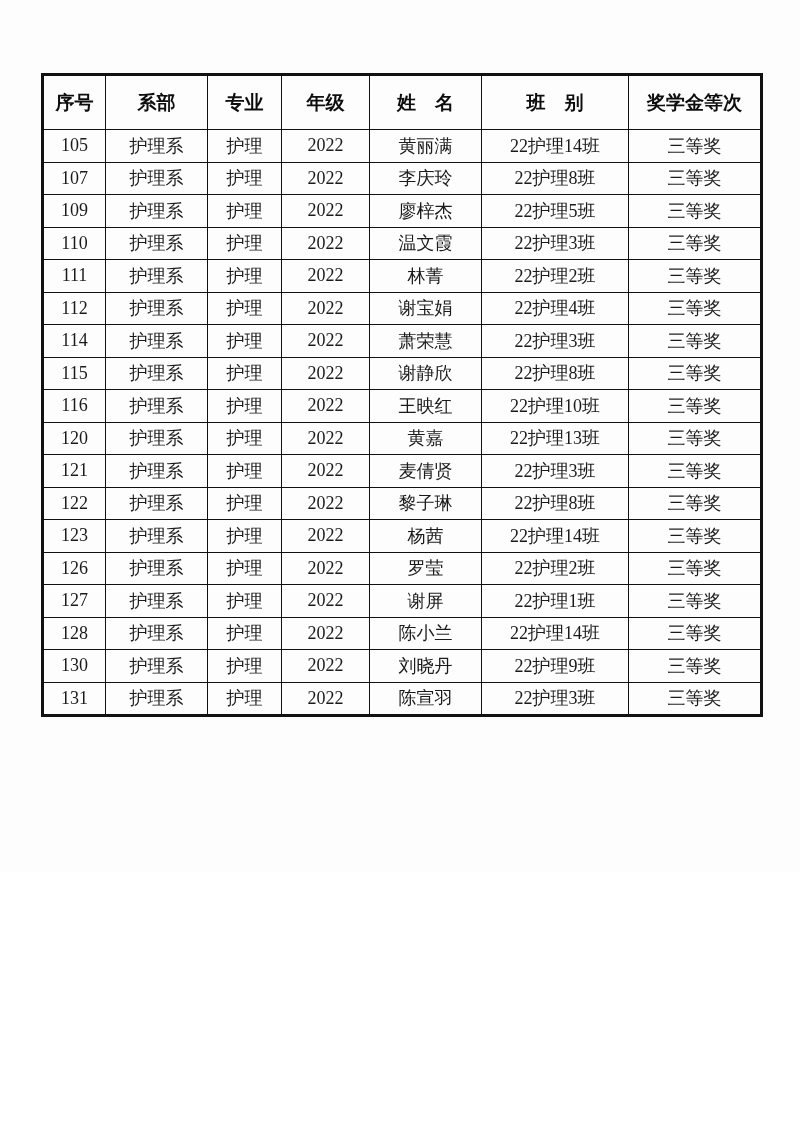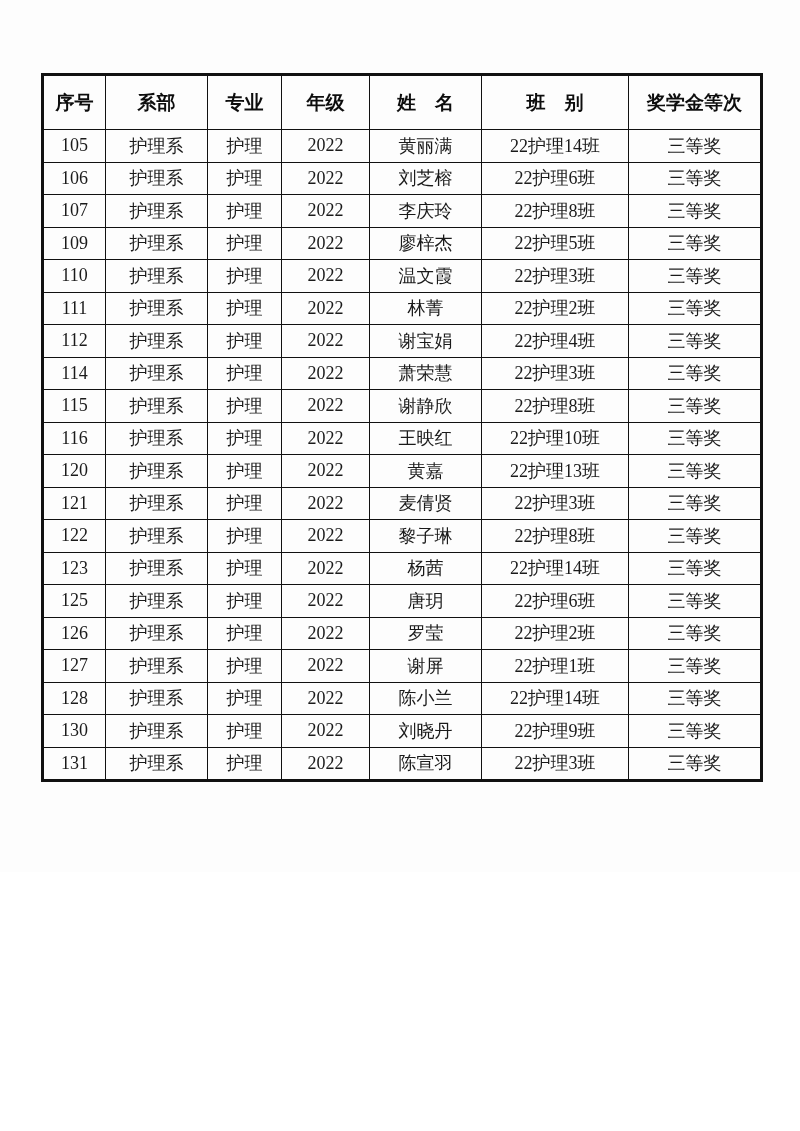--- a/index.html
+++ b/index.html
@@ -87,29 +87,20 @@
         <tr>
           <td>105</td>
           <td>护理系</td>
           <td>护理</td>
           <td>2022</td>
           <td>黄丽满</td>
           <td>22护理14班</td>
           <td>三等奖</td>
         </tr>
         <tr>
-          <td>106</td>
-          <td>护理系</td>
-          <td>护理</td>
-          <td>2022</td>
-          <td>刘芝榕</td>
-          <td>22护理6班</td>
-          <td>三等奖</td>
-        </tr>
-        <tr>
           <td>107</td>
           <td>护理系</td>
           <td>护理</td>
           <td>2022</td>
           <td>李庆玲</td>
           <td>22护理8班</td>
           <td>三等奖</td>
         </tr>
         <tr>
           <td>109</td>
@@ -204,29 +195,20 @@
         <tr>
           <td>123</td>
           <td>护理系</td>
           <td>护理</td>
           <td>2022</td>
           <td>杨茜</td>
           <td>22护理14班</td>
           <td>三等奖</td>
         </tr>
         <tr>
-          <td>125</td>
-          <td>护理系</td>
-          <td>护理</td>
-          <td>2022</td>
-          <td>唐玥</td>
-          <td>22护理6班</td>
-          <td>三等奖</td>
-        </tr>
-        <tr>
           <td>126</td>
           <td>护理系</td>
           <td>护理</td>
           <td>2022</td>
           <td>罗莹</td>
           <td>22护理2班</td>
           <td>三等奖</td>
         </tr>
         <tr>
           <td>127</td>

